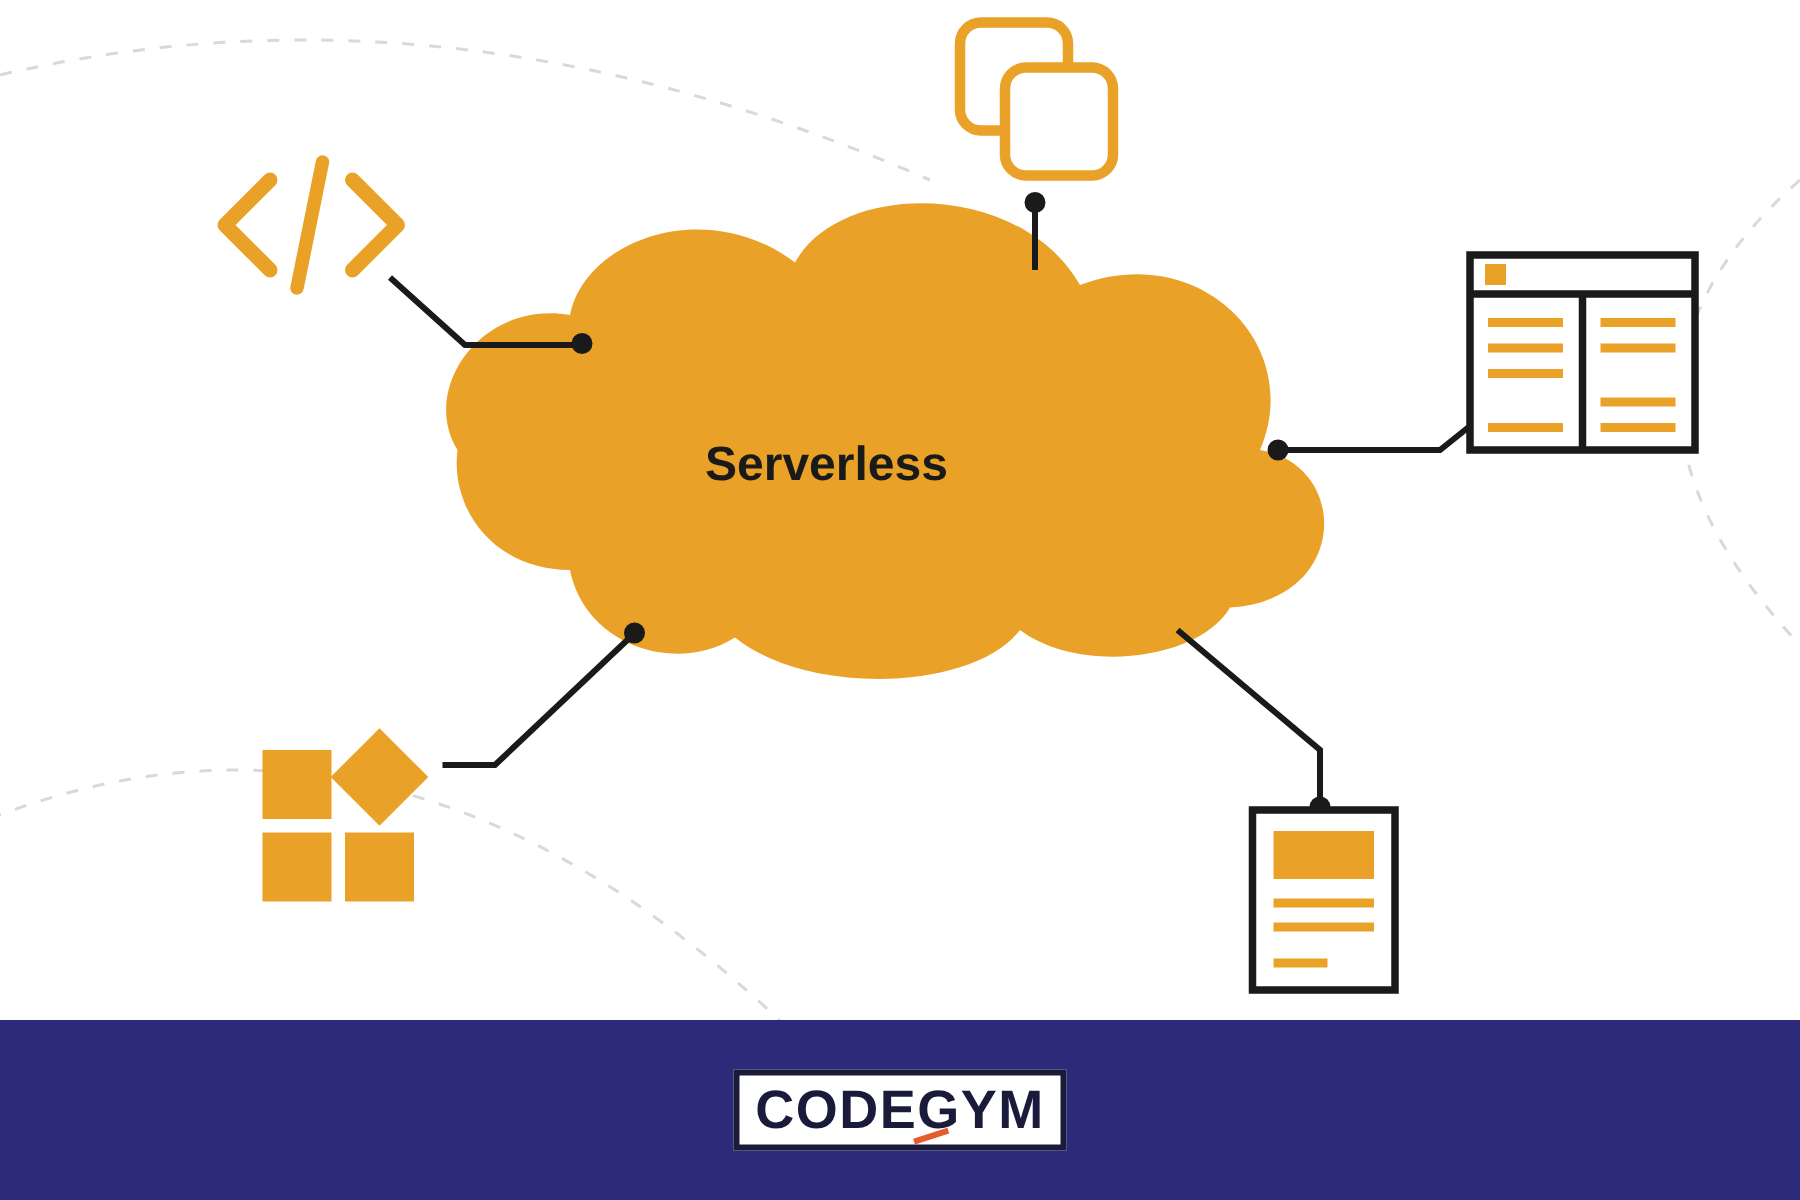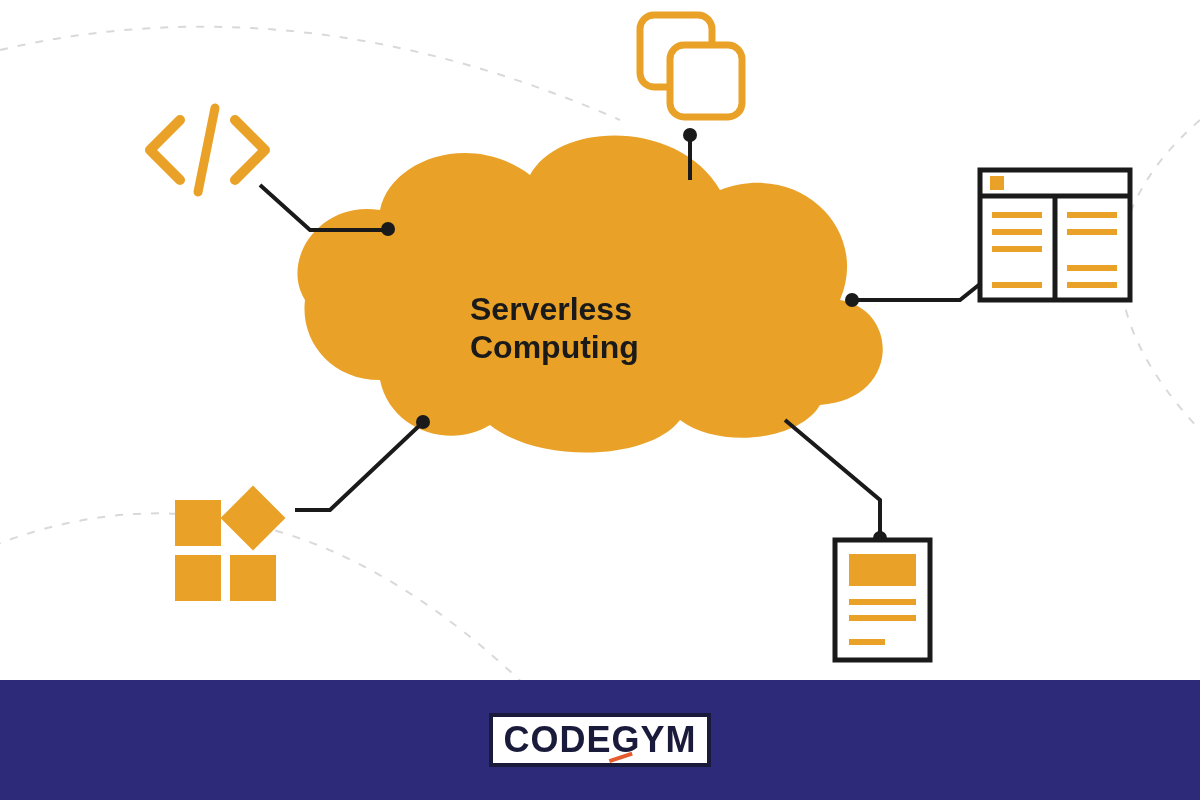--- a/index.html
+++ b/index.html
@@ -156,21 +156,20 @@
     <g transform="translate(175,495)">
       <rect x="0" y="5" width="46" height="46" fill="#e9a227"></rect>
       <rect x="0" y="60" width="46" height="46" fill="#e9a227"></rect>
       <rect x="55" y="60" width="46" height="46" fill="#e9a227"></rect>
       <rect x="55" y="0" width="46" height="46" fill="#e9a227" transform="rotate(45 78 23)"></rect>
     </g>
   </svg>
 
   <div class="cloud-label">
     <span>Serverless</span><br>
-    <span>Computing</span>
   </div>
 </div>
 
 <div class="footer">
   <span class="logo-box">
     <span class="logo-text">
       <span>CODE</span><span class="logo-slash">G</span><span>YM</span>
     </span>
   </span>
 </div>

